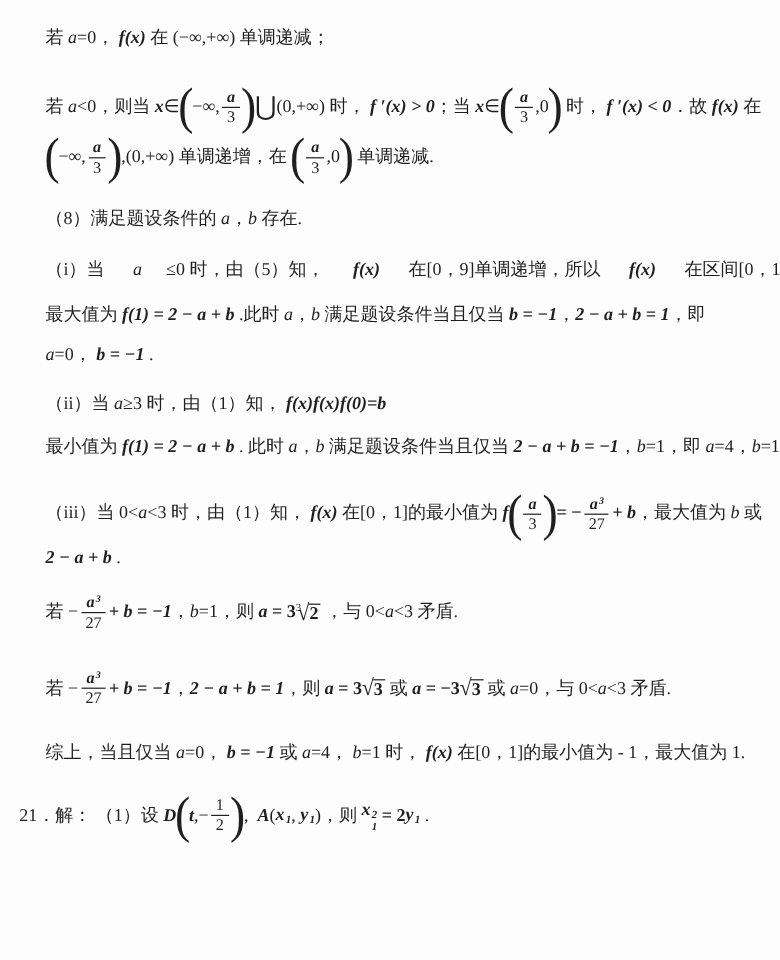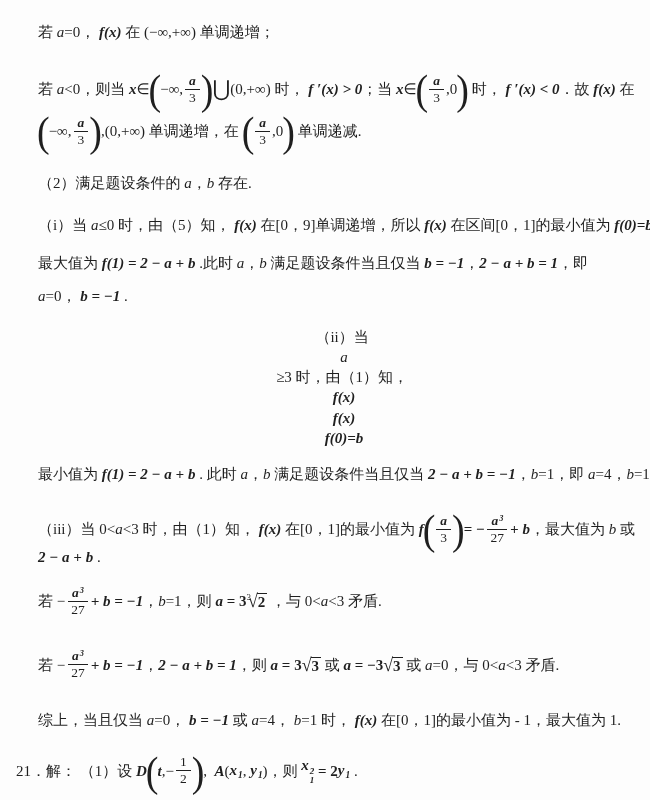--- a/index.html
+++ b/index.html
@@ -66,28 +66,28 @@
     font-size: 0.6em;
     line-height: 1.1;
     vertical-align: -0.35em;
     margin-left: 1px;
   }
 </style>
 </head>
 <body>
 
 <div class="page">
-    <div class="line" style="margin-top: 12px;"><span class="seg">若 </span><span class="seg it">a</span><span class="seg">=0， </span><span class="seg it bo">f(x)</span><span class="seg"> 在 </span><span class="seg">(−∞,+∞)</span><span class="seg"> 单调递增；</span></div>
+    <div class="line" style="margin-top: 12px;"><span class="seg">若 </span><span class="seg it">a</span><span class="seg">=0， </span><span class="seg it bo">f(x)</span><span class="seg"> 在 </span><span class="seg">(−∞,+∞)</span><span class="seg"> 单调递减；</span></div>
     <div class="line" style="margin-top: 30px;"><span class="seg">若 </span><span class="seg it">a</span><span class="seg">&lt;0，则当 </span><span class="seg it bo">x</span><span class="seg">∈</span><span class="pgroup"><span class="bp">(</span><span class="pinner"><span class="seg">−∞,</span><span class="frac"><span class="fnum"><span class="seg it bo">a</span></span><span class="fden"><span class="seg">3</span></span></span></span><span class="bp">)</span></span><span class="seg union">⋃</span><span class="seg">(0,+∞)</span><span class="seg"> 时， </span><span class="seg it bo">f ′(x) &gt; 0</span><span class="seg">；当 </span><span class="seg it bo">x</span><span class="seg">∈</span><span class="pgroup"><span class="bp">(</span><span class="pinner"><span class="frac"><span class="fnum"><span class="seg it bo">a</span></span><span class="fden"><span class="seg">3</span></span></span><span class="seg">,0</span></span><span class="bp">)</span></span><span class="seg"> 时， </span><span class="seg it bo">f ′(x) &lt; 0</span><span class="seg">．故 </span><span class="seg it bo">f(x)</span><span class="seg"> 在</span></div>
     <div class="line" style="margin-top: 8px;"><span class="pgroup"><span class="bp">(</span><span class="pinner"><span class="seg">−∞,</span><span class="frac"><span class="fnum"><span class="seg it bo">a</span></span><span class="fden"><span class="seg">3</span></span></span></span><span class="bp">)</span></span><span class="seg">,(0,+∞) 单调递增，在 </span><span class="pgroup"><span class="bp">(</span><span class="pinner"><span class="frac"><span class="fnum"><span class="seg it bo">a</span></span><span class="fden"><span class="seg">3</span></span></span><span class="seg">,0</span></span><span class="bp">)</span></span><span class="seg"> 单调递减.</span></div>
-    <div class="line" style="margin-top: 24px;"><span class="seg">（2）满足题设条件的 </span><span class="seg it">a</span><span class="seg">，</span><span class="seg it">b</span><span class="seg"> 存在.</span></div>
-    <div class="line" style="margin-top: 22px;"><span class="seg">（i）当 </span><span class="seg it">a</span><span class="seg">≤0 时，由（5）知， </span><span class="seg it bo">f(x)</span><span class="seg"> 在[0，9]单调递增，所以 </span><span class="seg it bo">f(x)</span><span class="seg"> 在区间[0，1]的最小值为 </span><span class="seg it bo">f(0)=b</span></div>
+    <div class="line" style="margin-top: 24px;"><span class="seg">（8）满足题设条件的 </span><span class="seg it">a</span><span class="seg">，</span><span class="seg it">b</span><span class="seg"> 存在.</span></div>
+    <div class="line" style="margin-top: 22px; gap: 20px;"><span class="seg">（i）当 </span><span class="seg it">a</span><span class="seg">≤0 时，由（5）知， </span><span class="seg it bo">f(x)</span><span class="seg"> 在[0，9]单调递增，所以 </span><span class="seg it bo">f(x)</span><span class="seg"> 在区间[0，1]的最小值为 </span><span class="seg it bo">f(0)=b</span></div>
     <div class="line" style="margin-top: 18px;"><span class="seg">最大值为 </span><span class="seg it bo">f(1) = 2 − a + b</span><span class="seg"> .此时 </span><span class="seg it">a</span><span class="seg">，</span><span class="seg it">b</span><span class="seg"> 满足题设条件当且仅当 </span><span class="seg it bo">b = −1</span><span class="seg">，</span><span class="seg it bo">2 − a + b = 1</span><span class="seg">，即</span></div>
     <div class="line" style="margin-top: 13px;"><span class="seg it">a</span><span class="seg">=0， </span><span class="seg it bo">b = −1</span><span class="seg"> .</span></div>
-    <div class="line" style="margin-top: 20px; flex-direction: column;"><span class="seg">（ii）当 </span><span class="seg it">a</span><span class="seg">≥3 时，由（1）知， </span><span class="seg it bo">f(x)</span><span class="seg it bo">f(x)</span><span class="seg it bo">f(0)=b</span></div>
+    <div class="line" style="margin-top: 20px;"><span class="seg">（ii）当 </span><span class="seg it">a</span><span class="seg">≥3 时，由（1）知， </span><span class="seg it bo">f(x)</span><span class="seg it bo">f(x)</span><span class="seg it bo">f(0)=b</span></div>
     <div class="line" style="margin-top: 16px;"><span class="seg">最小值为 </span><span class="seg it bo">f(1) = 2 − a + b</span><span class="seg"> . 此时 </span><span class="seg it">a</span><span class="seg">，</span><span class="seg it">b</span><span class="seg"> 满足题设条件当且仅当 </span><span class="seg it bo">2 − a + b = −1</span><span class="seg">，</span><span class="seg it">b</span><span class="seg">=1，即 </span><span class="seg it">a</span><span class="seg">=4，</span><span class="seg it">b</span><span class="seg">=1.</span></div>
     <div class="line" style="margin-top: 28px;"><span class="seg">（iii）当 0&lt;</span><span class="seg it">a</span><span class="seg">&lt;3 时，由（1）知， </span><span class="seg it bo">f(x)</span><span class="seg"> 在[0，1]的最小值为 </span><span class="seg it bo">f</span><span class="pgroup"><span class="bp">(</span><span class="pinner"><span class="frac"><span class="fnum"><span class="seg it bo">a</span></span><span class="fden"><span class="seg">3</span></span></span></span><span class="bp">)</span></span><span class="seg bo">= −</span><span class="frac"><span class="fnum"><span class="seg it bo">a<span class="sup">3</span></span></span><span class="fden"><span class="seg">27</span></span></span><span class="seg it bo">+ b</span><span class="seg">，最大值为 </span><span class="seg it">b</span><span class="seg"> 或</span></div>
-    <div class="line" style=""><span class="seg it bo">2 − a + b</span><span class="seg"> .</span></div>
+    <div class="line" style="margin-top: 10px;"><span class="seg it bo">2 − a + b</span><span class="seg"> .</span></div>
     <div class="line" style="margin-top: 18px;"><span class="seg">若 −</span><span class="frac"><span class="fnum"><span class="seg it bo">a<span class="sup">3</span></span></span><span class="fden"><span class="seg">27</span></span></span><span class="seg it bo">+ b = −1</span><span class="seg">，</span><span class="seg it">b</span><span class="seg">=1，则 </span><span class="seg it bo">a</span><span class="seg bo"> = 3</span><span class="rad"><span class="ridx">3</span><span class="rsign">√</span><span class="rof"><span class="seg bo">2</span></span></span><span class="seg"> ，与 0&lt;</span><span class="seg it">a</span><span class="seg">&lt;3 矛盾.</span></div>
     <div class="line" style="margin-top: 30px;"><span class="seg">若 −</span><span class="frac"><span class="fnum"><span class="seg it bo">a<span class="sup">3</span></span></span><span class="fden"><span class="seg">27</span></span></span><span class="seg it bo">+ b = −1</span><span class="seg">，</span><span class="seg it bo">2 − a + b = 1</span><span class="seg">，则 </span><span class="seg it bo">a</span><span class="seg bo"> = 3</span><span class="rad"><span class="rsign">√</span><span class="rof"><span class="seg bo">3</span></span></span><span class="seg"> 或 </span><span class="seg it bo">a</span><span class="seg bo"> = −3</span><span class="rad"><span class="rsign">√</span><span class="rof"><span class="seg bo">3</span></span></span><span class="seg"> 或 </span><span class="seg it">a</span><span class="seg">=0，与 0&lt;</span><span class="seg it">a</span><span class="seg">&lt;3 矛盾.</span></div>
     <div class="line" style="margin-top: 28px;"><span class="seg">综上，当且仅当 </span><span class="seg it">a</span><span class="seg">=0， </span><span class="seg it bo">b = −1</span><span class="seg"> 或 </span><span class="seg it">a</span><span class="seg">=4， </span><span class="seg it">b</span><span class="seg">=1 时， </span><span class="seg it bo">f(x)</span><span class="seg"> 在[0，1]的最小值为 - 1，最大值为 1.</span></div>
     <div class="line outdent" style="margin-top: 24px;"><span class="seg">21．解： （1）设 </span><span class="seg it bo">D</span><span class="pgroup"><span class="bp">(</span><span class="pinner"><span class="seg it bo">t</span><span class="seg">,−</span><span class="frac"><span class="fnum"><span class="seg">1</span></span><span class="fden"><span class="seg">2</span></span></span></span><span class="bp">)</span></span><span class="seg">,  </span><span class="seg it bo">A</span><span class="seg">(</span><span class="seg it bo">x<span class="sub">1</span></span><span class="seg">, </span><span class="seg it bo">y<span class="sub">1</span></span><span class="seg">)</span><span class="seg">，则 </span><span class="seg it bo">x<span class="ss"><span class="ssup">2</span><span class="ssub">1</span></span></span><span class="seg bo"> = 2</span><span class="seg it bo">y<span class="sub">1</span></span><span class="seg"> .</span></div>
   </div>
 
 </body></html>

